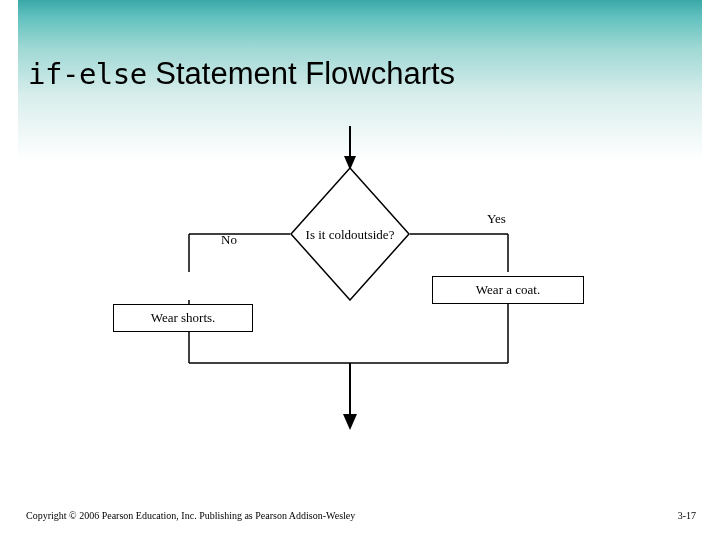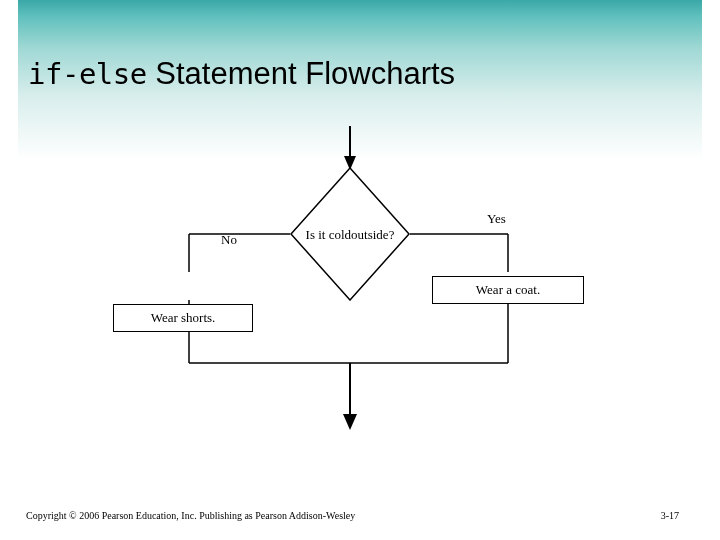--- a/index.html
+++ b/index.html
@@ -134,21 +134,21 @@
     position: absolute;
     left: 26px;
     top: 510px;
     font-family: "Liberation Serif", serif;
     font-size: 10px;
     color: #000000;
     white-space: nowrap;
   }
   #footer-pagenum {
     position: absolute;
-    right: 41px;
+    right: 24px;
     top: 510px;
     font-family: "Liberation Serif", serif;
     font-size: 10px;
     color: #000000;
     white-space: nowrap;
   }
 </style>
 </head>
 <body>
 

